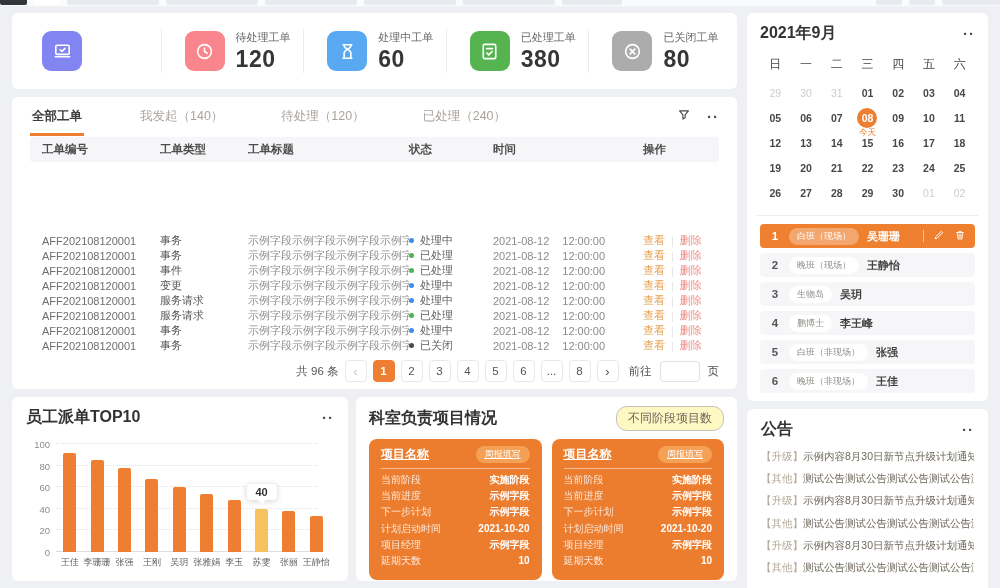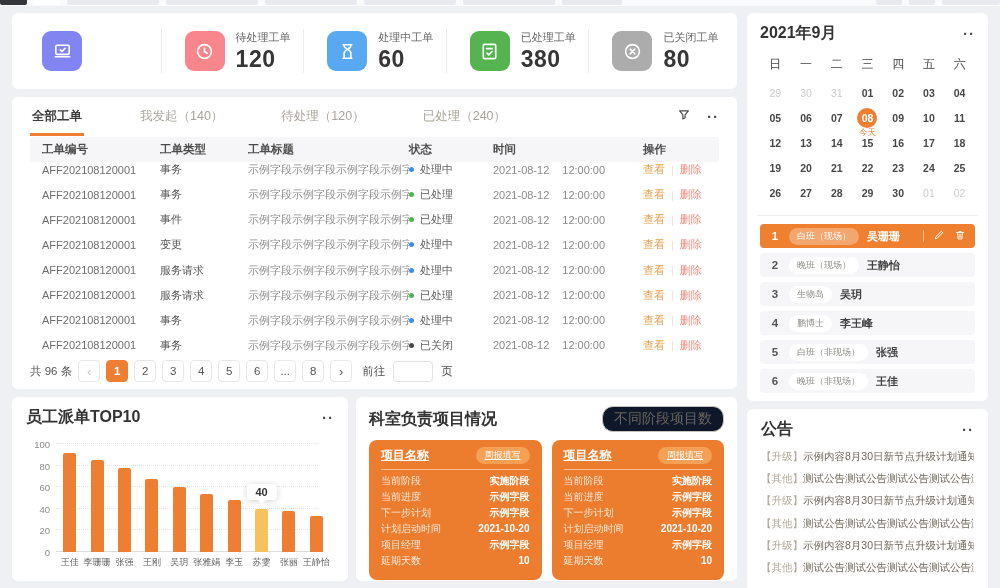--- a/index.html
+++ b/index.html
@@ -27,33 +27,33 @@
   .stat-value { font-size:23px; font-weight:bold; color:#363636; letter-spacing:.5px; }
 
   
   .wo-card { height:292px; padding:2px 18px 0; display:flex; flex-direction:column; }
   .tabs { display:flex; align-items:center; height:36px; }
   .tab { margin-right:54px; font-size:12.5px; color:#a9a49b; padding:10px 2px 8px; cursor:default; }
   .tab.active { color:#3d3d3d; font-weight:bold; border-bottom:3px solid #ee7e31; }
   .tabs-right { margin-left:auto; display:flex; align-items:center; gap:16px; }
   .more-dots { font-size:15px; font-weight:bold; color:#4a4a4a; letter-spacing:1px; line-height:10px; }
   .thead { display:flex; background:#f6f6f8; border-radius:3px; height:25px; align-items:center; font-size:11.5px; color:#4c4c4c; font-weight:bold; padding:0 12px; margin-top:2px; }
-  .tbody { flex:1; display:flex; flex-direction:column; justify-content:space-between; }
+  .tbody { flex:1; display:flex; flex-direction:column; justify-content:flex-end; }
   .trow { display:flex; align-items:center; font-size:11px; padding:0 12px; }
   .c-id { width:118px; color:#6e6e6e; }
   .c-type { width:88px; color:#565656; }
   .c-title { flex:1; color:#8e8e8e; overflow:hidden; white-space:nowrap; }
   .c-status { width:84px; display:flex; align-items:center; gap:6px; color:#5f5f5f; }
   .dot { width:5px; height:5px; border-radius:50%; flex:none; }
   .c-time { width:150px; display:flex; gap:13px; color:#8b8b8b; }
   .c-ops { width:64px; display:flex; align-items:center; gap:6px; }
   .op-view { color:#e5a04e; cursor:pointer; }
   .op-del { color:#f28a80; cursor:pointer; }
   .op-sep { color:#e5e5e5; }
-  .pager { display:flex; align-items:center; justify-content:flex-start; gap:6px; height:36px; font-size:11.5px; color:#555; }
+  .pager { display:flex; align-items:center; justify-content:flex-end; gap:6px; height:36px; font-size:11.5px; color:#555; }
   .pgbtn { min-width:22px; height:22px; padding:0 4px; border:1px solid #e8e8ea; border-radius:4px; background:#fff; display:flex; align-items:center; justify-content:center; color:#555; cursor:pointer; }
   .pgbtn.active { background:#ee7e31; border-color:#ee7e31; color:#fff; font-weight:bold; }
   .pgbtn.nav { font-size:13px; }
   .pgbtn.disabled { color:#c9c9c9; }
   .goto-input { width:40px; height:21px; border:1px solid #e1e1e3; border-radius:4px; outline:none; margin:0 2px; font-size:11px; text-align:center; }
 
   
   .cal-card { flex:1; padding:10px 13px 8px; display:flex; flex-direction:column; }
   .card-title-row { display:flex; justify-content:space-between; align-items:center; }
   .card-title { font-size:16px; font-weight:bold; color:#333; }
@@ -84,21 +84,21 @@
   .bars { position:absolute; left:0; right:0; top:0; bottom:0; display:flex; }
   .bar-slot { flex:1; position:relative; display:flex; align-items:flex-end; justify-content:center; }
   .bar { width:13px; border-radius:2px 2px 0 0; }
   .tooltip { position:absolute; left:50%; transform:translateX(-50%); background:#fff; border-radius:4px; box-shadow:0 1px 6px rgba(0,0,0,.18); padding:2px 9px; font-size:11px; font-weight:bold; color:#333; z-index:2; }
   .tooltip::after { content:""; position:absolute; top:100%; left:50%; transform:translateX(-50%); border:4px solid transparent; border-top-color:#fff; }
   .xlabels { display:flex; margin:4px 4px 0 30px; }
   .xlabels span { flex:1; text-align:center; font-size:9px; color:#5f5f5f; white-space:nowrap; overflow:hidden; }
 
   
   .proj-card { flex:1; padding:9px 13px 1px; display:flex; flex-direction:column; }
-  .pill-btn { border:1px solid #c6c2ba; border-radius:11px; font-size:14px; color:#6b665e; padding:3px 11px; background:#0f172a; cursor:pointer; }
+  .pill-btn { border:1px solid #c6c2ba; border-radius:11px; font-size:12px; color:#6b665e; padding:3px 11px; background:#fef9c3; cursor:pointer; }
   .proj-cards { display:flex; gap:10px; margin-top:8px; flex:1; }
   .proj { flex:1; background:#ed7d2e; border-radius:8px; padding:7px 12px 8px; color:#fff; display:flex; flex-direction:column; }
   .proj-head { display:flex; justify-content:space-between; padding-bottom:5px; border-bottom:1px solid rgba(255,255,255,.5);text-decoration:underline; }
   .proj-name { font-size:12px; font-weight:bold; }
   .proj-badge { background:#f4a055; border-radius:9px; padding:2px 9px; font-size:9px; color:#fff; }
   .proj-rows { display:flex; flex-direction:column; justify-content:space-evenly; flex:1; }
   .proj-row { display:flex; justify-content:space-between; font-size:10px; line-height:1; }
   .proj-row .pl { color:rgba(255,255,255,.82); }
   .proj-row .pv { font-weight:bold; }
 

